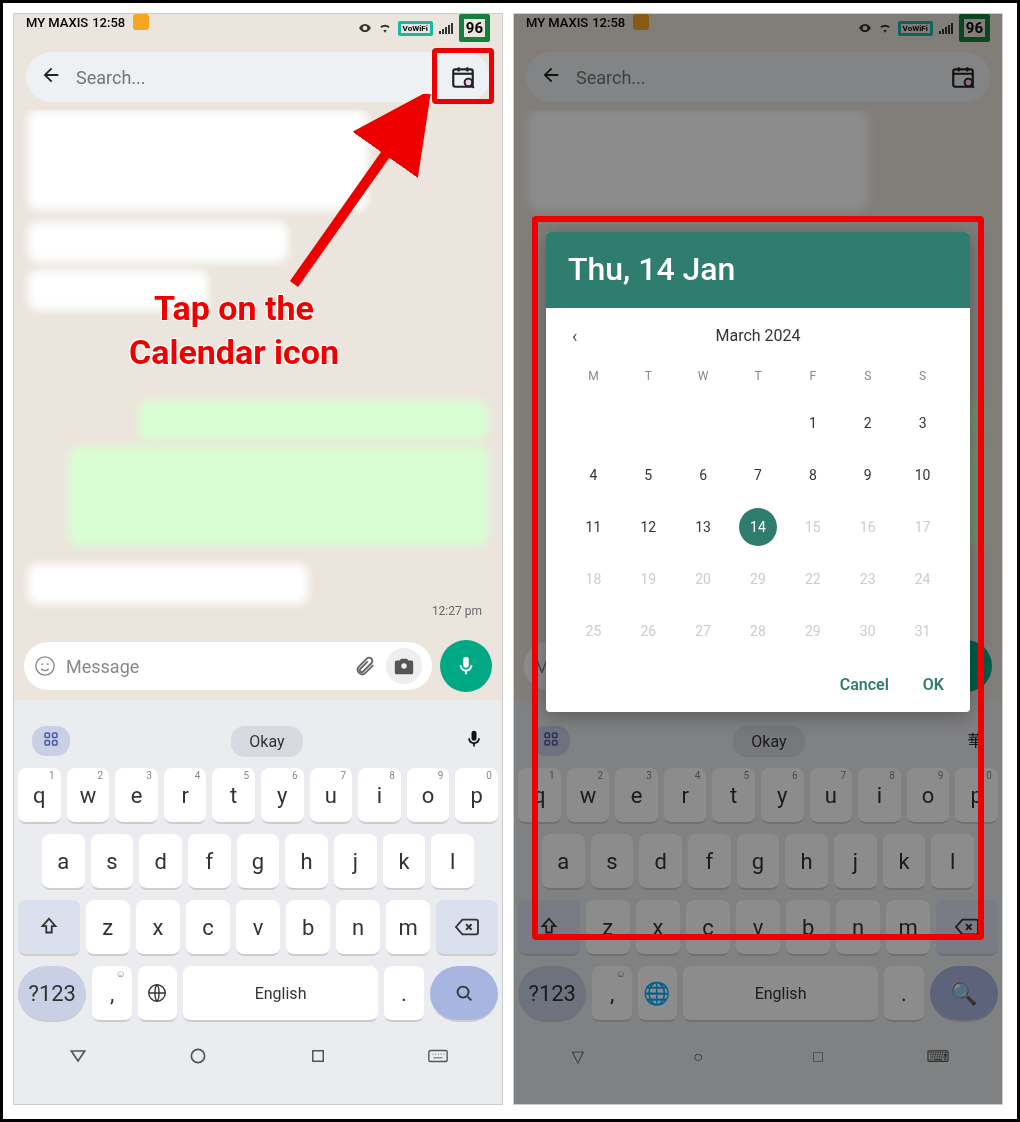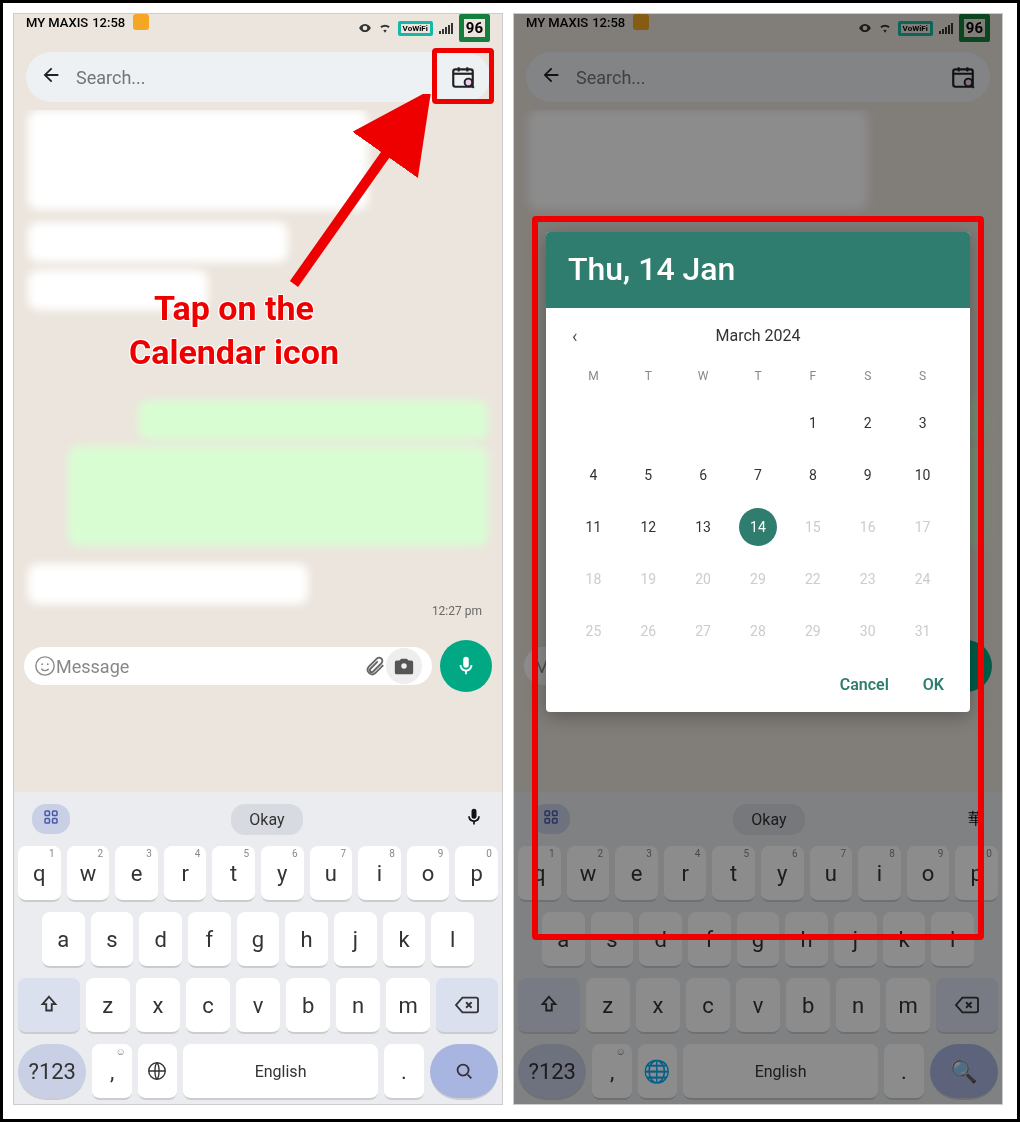--- a/index.html
+++ b/index.html
@@ -29,27 +29,27 @@
 
 .chat { position: absolute; top: 96px; left: 0; right: 0; bottom: 482px; background: #ece5dd; overflow: hidden; }
 .bubble-out { position:absolute; right: 14px; background:#d9fdd3; border-radius:10px; filter: blur(4px);}
 .bubble-in { position:absolute; left:14px; background:#fff; border-radius:10px; filter:blur(4px);}
 .timestamp { position:absolute; bottom:4px; right:20px; font-size:12px; color:#6a6a6a;}
 
 .annot { position: absolute; font-size: 34px; font-weight: 700; color: #e00; text-align: center; line-height: 1.3; z-index: 10; text-shadow: -1px -1px 0 #fff, 1px -1px 0 #fff, -1px 1px 0 #fff, 1px 1px 0 #fff;}
 .arrow-svg { position:absolute; z-index:9; pointer-events:none;}
 
 .msgbar { position: absolute; left: 0; right: 0; bottom: 404px; height: 68px; display: flex; align-items: center; padding: 0 10px; gap: 8px; }
-.msgbar .pill { flex: 1; background: #fff; border-radius: 30px; height: 38px; display: flex; align-items: center; padding: 0 10px; }
+.msgbar .pill { flex: 1; background: #fff; border-radius: 30px; height: 48px; display: flex; align-items: center; padding: 0 10px; gap: 10px; }
 .msgbar .input-ph { flex: 1; font-size: 18px; color: #888; }
 .icon20 { width:22px; height:22px; color:#555;}
 .camera-circ { width:36px;height:36px;border-radius:50%;background:#eee;display:flex;align-items:center;justify-content:center;}
 .mic-btn { width: 52px; height: 52px; border-radius: 50%; background: #00a884; display: flex; align-items: center; justify-content: center; color: #fff;}
 
-.kb { position: absolute; left: 0; right: 0; bottom: 0; height: 312px; background: #eaecef; padding: 6px 4px 4px; z-index:1; }
+.kb { position: absolute; left: 0; right: 0; bottom: 0; height: 404px; background: #eaecef; padding: 20px 4px 4px; z-index:1; }
 .kb .suggest { height: 42px; display: flex; align-items: center; justify-content: space-between; padding: 0 14px; margin-bottom: 6px; }
 .kb .suggest .pill-s { background: #c9d0e6; border-radius: 14px; padding: 4px 10px; }
 .kb .suggest .center { background: #d7dae0; border-radius: 14px; padding: 6px 18px; font-size:16px; color:#333;}
 .kb .row { display: flex; justify-content: center; gap: 6px; margin-bottom: 10px; }
 .key { background: #fff; border-radius: 8px; height: 56px; flex: 1; display: flex; align-items: center; justify-content: center; font-size: 22px; color: #333; border-bottom: 2px solid #ccc; position:relative;}
 .key .sup { position:absolute; top:2px; right:6px; font-size:10px; color:#888;}
 .key.sp { background: #dbe0ef; }
 .key.dark { background: #c9d0e6; }
 .key.wide { flex: 1.4; }
 .key.space { flex: 4; font-size:16px;}

